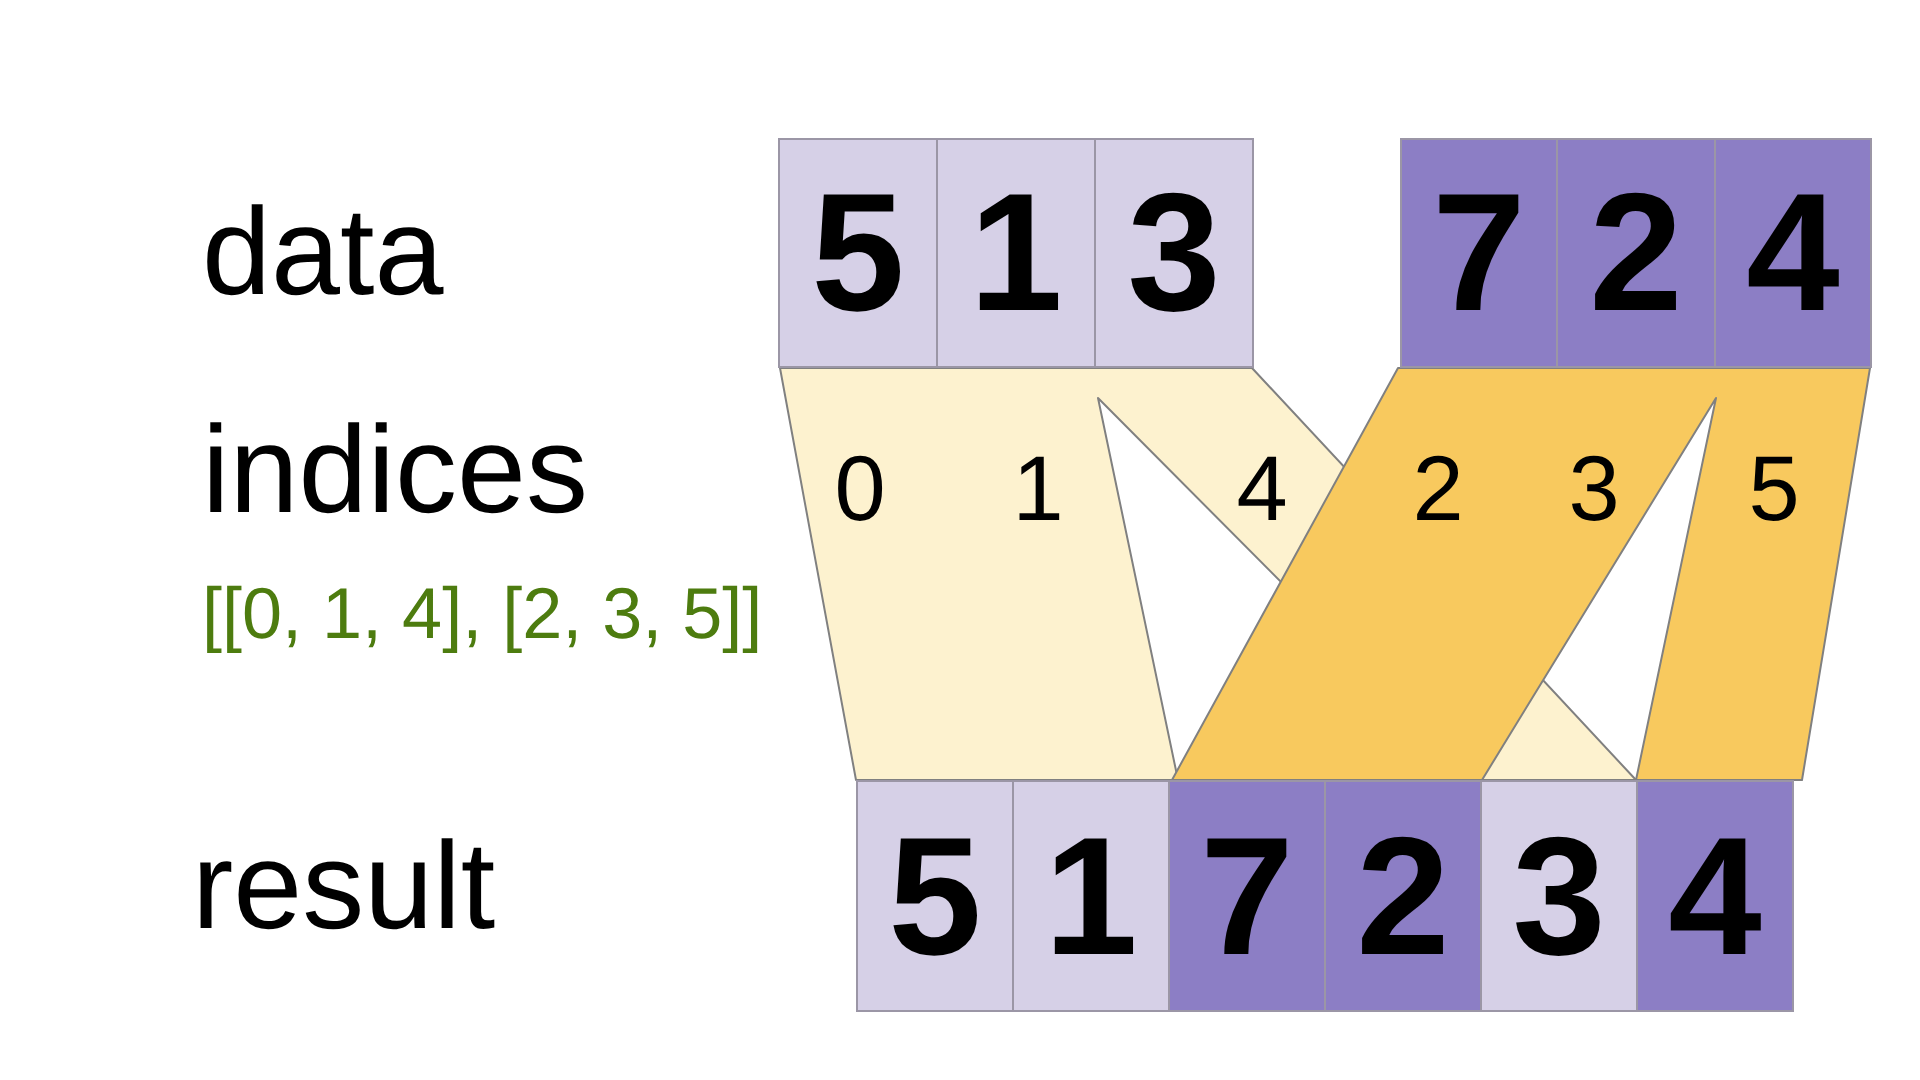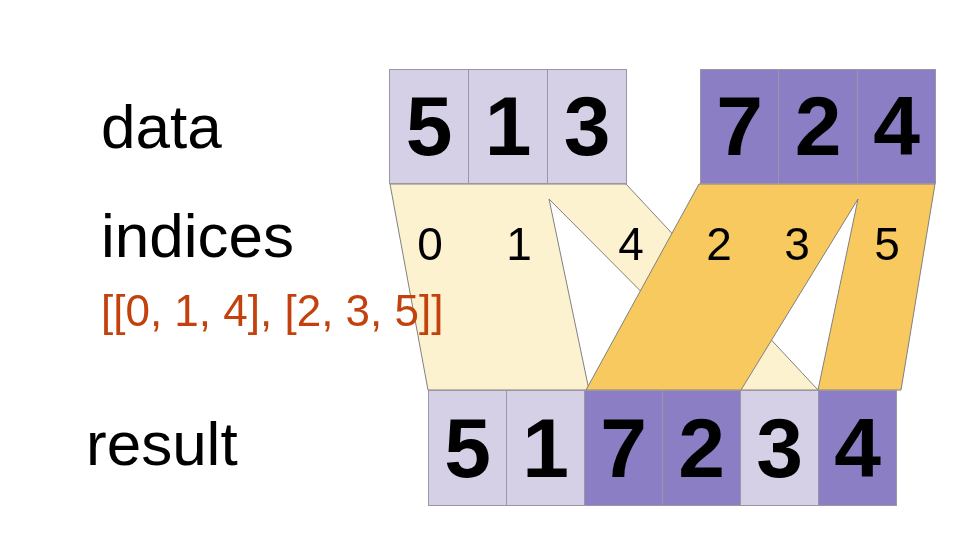--- a/index.html
+++ b/index.html
@@ -25,22 +25,22 @@
   .row-label {
     position: absolute;
     font-size: 62px;
     color: #000000;
     white-space: nowrap;
     z-index: 4;
     line-height: 1;
   }
   .indices-literal {
     position: absolute;
-    font-size: 44px;
-    color: #c2410c;
+    font-size: 36px;
+    color: #4d7c0f;
     white-space: nowrap;
     z-index: 4;
     line-height: 1;
   }
   .cell {
     position: absolute;
     box-sizing: border-box;
     border: 1px solid #9b96a6;
     text-align: center;
     font-size: 84px;
@@ -68,21 +68,21 @@
 <div id="canvas">
 
   <svg id="bands" width="960" height="540" viewBox="0 0 960 540">
     <polygon points="344,184 580,184 772,390 693,390 503,199 543,390 382,390" stroke="#808080" stroke-width="1" stroke-linejoin="round" fill="#fdf2cf"></polygon>
     <polygon points="653,184 889,184 855,390 772,390 812,199 695,390 540,390" stroke="#808080" stroke-width="1" stroke-linejoin="round" fill="#f8c95e"></polygon>
   </svg>
 
   <div class="row-label" style="left:55px; top:96px;">data</div>
   <div class="row-label" style="left:55px; top:205px;">indices</div>
   <div class="indices-literal" style="left:55px; top:289px;">[[0, 1, 4], [2, 3, 5]]</div>
-  <div class="row-label" style="left:40px; top:413px;text-align:center;">result</div>
+  <div class="row-label" style="left:50px; top:413px;text-align:center;">result</div>
 
   <div class="cell data-cell" style="left: 343px; width: 80px; background-color: rgb(214, 208, 231);">5</div>
   <div class="cell data-cell" style="left: 422px; width: 80px; background-color: rgb(214, 208, 231);">1</div>
   <div class="cell data-cell" style="left: 501px; width: 80px; background-color: rgb(214, 208, 231);">3</div>
 
   <div class="cell data-cell" style="left: 654px; width: 79px; background-color: rgb(140, 126, 197);">7</div>
   <div class="cell data-cell" style="left: 732px; width: 80px; background-color: rgb(140, 126, 197);">2</div>
   <div class="cell data-cell" style="left: 811px; width: 79px; background-color: rgb(140, 126, 197);">4</div>
 
   <span class="index-digit" style="left:384px;">0</span>

